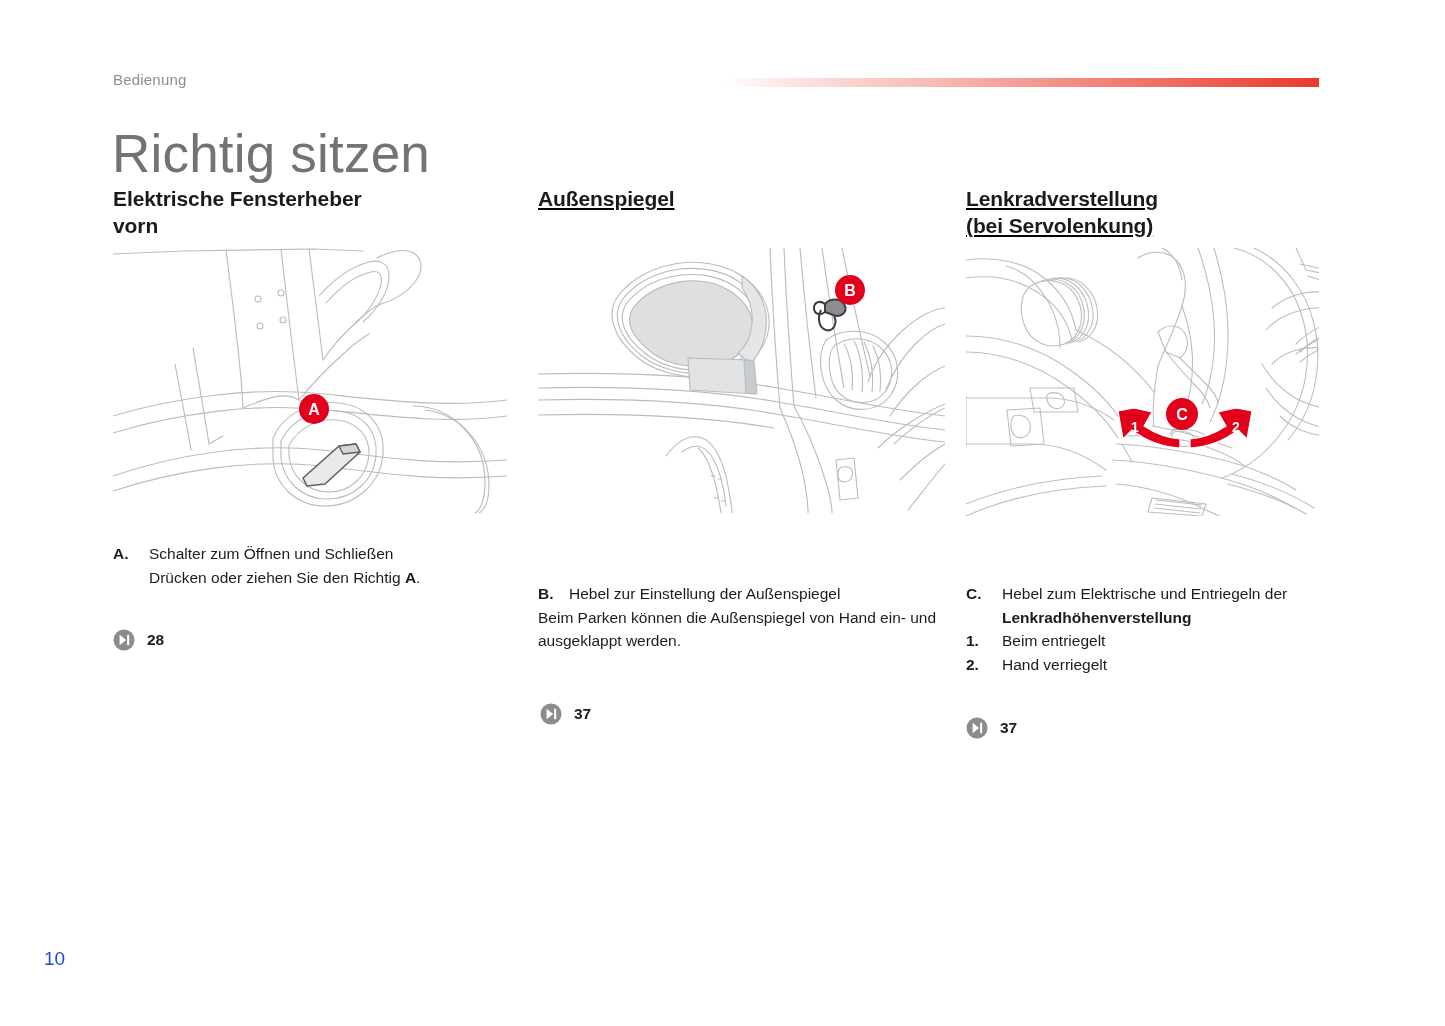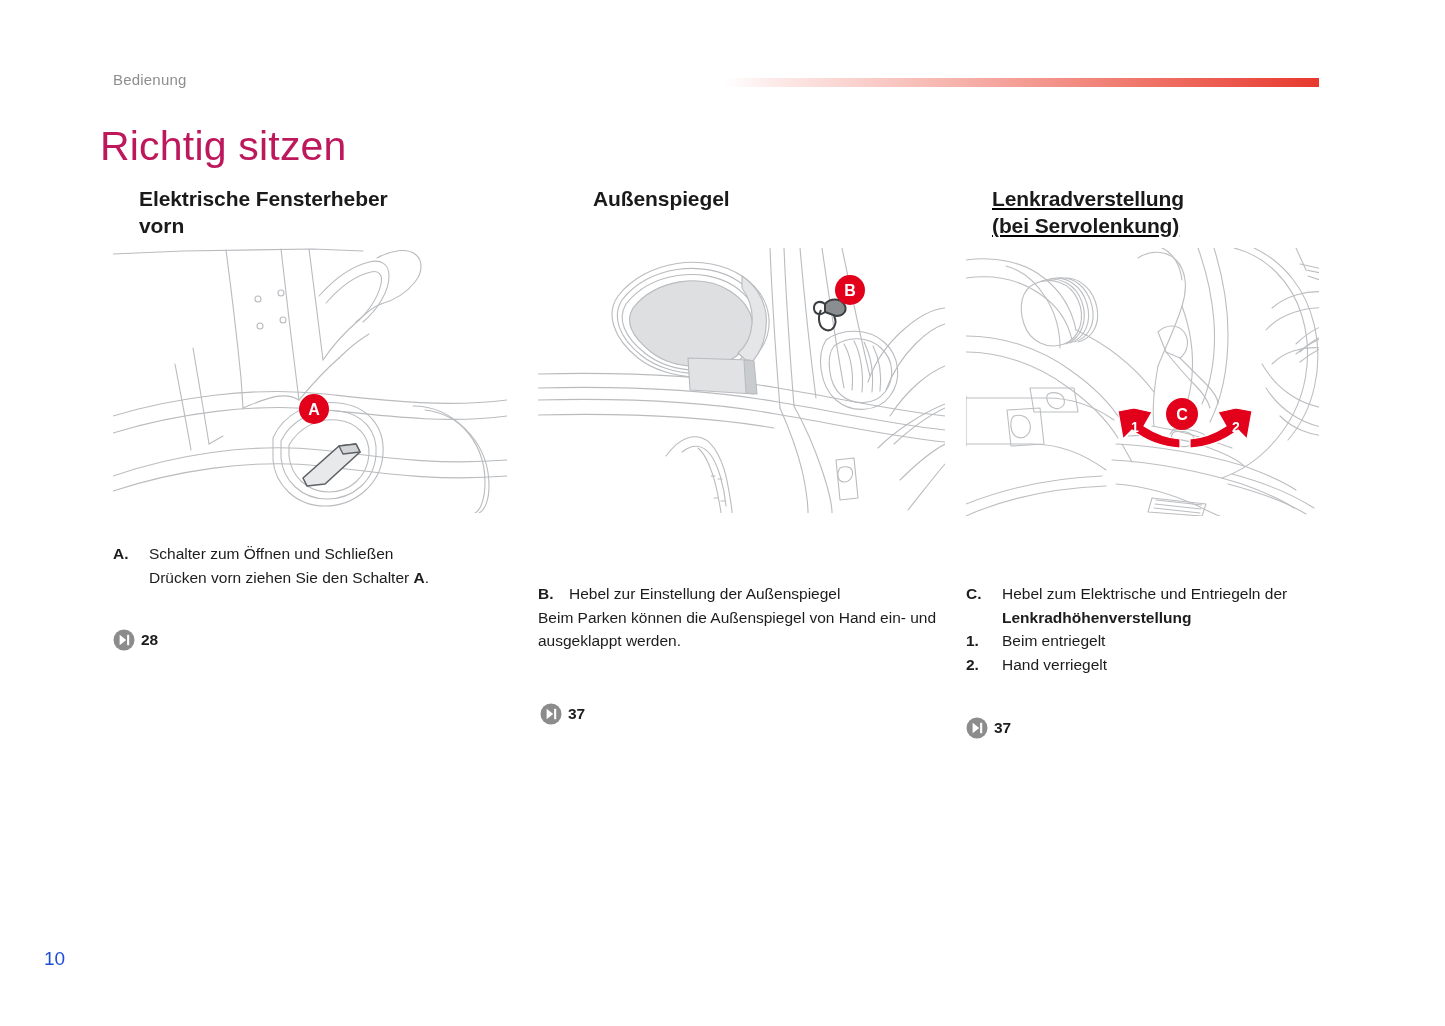--- a/index.html
+++ b/index.html
@@ -32,36 +32,35 @@
     position: absolute;
     left: 725px;
     top: 78px;
     width: 720px;
     height: 9px;
     background: linear-gradient(to right, #ffffff 0%, #fdeceb 6%, #f6b3ac 32%, #ef6b5f 62%, #e63329 85%, #e2001a 100%);
   }
 
   .page-title {
     position: absolute;
-    left: 100px;
+    left: 112px;
     top: 123px;
-    font-size: 41px;
+    font-size: 53px;
     font-weight: 400;
-    color: #be185d;
+    color: #737373;
     letter-spacing: 0.2px;
   }
 
   
   .col {
     position: absolute;
     top: 186px;
-    margin-left: 26px;
   }
   .col-1 { left: 113px; width: 395px; }
-  .col-2 { left: 567px; width: 407px; }
+  .col-2 { left: 538px; width: 407px; text-decoration: underline; }
   .col-3 { left: 966px; width: 395px; text-decoration: underline; }
 
   .col-heading {
     font-size: 21px;
     font-weight: bold;
     color: #1a1a1a;
     line-height: 1.28;
     margin: 0;
     letter-spacing: -0.1px;
   }
@@ -102,21 +101,21 @@
   .cont-line { }
   .blk-1 .cont-line { padding-left: 36px; }
   .blk-3 .cont-line { padding-left: 36px; font-weight: bold; }
   .bold-inline { font-weight: bold; }
 
   
   .page-ref {
     position: absolute;
     display: flex;
     align-items: center;
-    gap: 6px;
+    gap: 12px;
   }
   .ref-1 { left: 113px; top: 629px; }
   .ref-2 { left: 540px; top: 703px; }
   .ref-3 { left: 966px; top: 717px; }
   .ref-icon { display: block; }
   .ref-num {
     font-size: 15.5px;
     font-weight: bold;
     color: #1c1c1c;
   }
@@ -196,21 +195,21 @@
         <text x="201" y="167" font-family="Liberation Sans, sans-serif" font-size="16" font-weight="bold" fill="#ffffff" text-anchor="middle">A</text>
       </g>
     </svg>
   </div>
 
   <div class="body-block blk-1">
     <div class="item">
       <span class="item-key">A.</span>
       <span class="item-text">Schalter zum Öffnen und Schließen</span>
     </div>
-    <div class="cont-line"><span>Drücken vorn ziehen Sie den Schalter </span><span class="bold-inline">A</span><span>.</span></div>
+    <div class="cont-line"><span>Drücken oder ziehen Sie den Richtig </span><span class="bold-inline">A</span><span>.</span></div>
   </div>
 
   <div class="page-ref ref-1">
     <svg class="ref-icon" width="22" height="22" viewBox="0 0 22 22" xmlns="http://www.w3.org/2000/svg">
       <circle cx="11" cy="11" r="10.5" fill="#8c8c8c"></circle>
       <path d="M6.6 5.8 L13.2 11 L6.6 16.2 Z" fill="#ffffff"></path>
       <rect x="14.1" y="5.8" width="2.1" height="10.4" fill="#ffffff"></rect>
     </svg>
     <span class="ref-num">28</span>
   </div>

